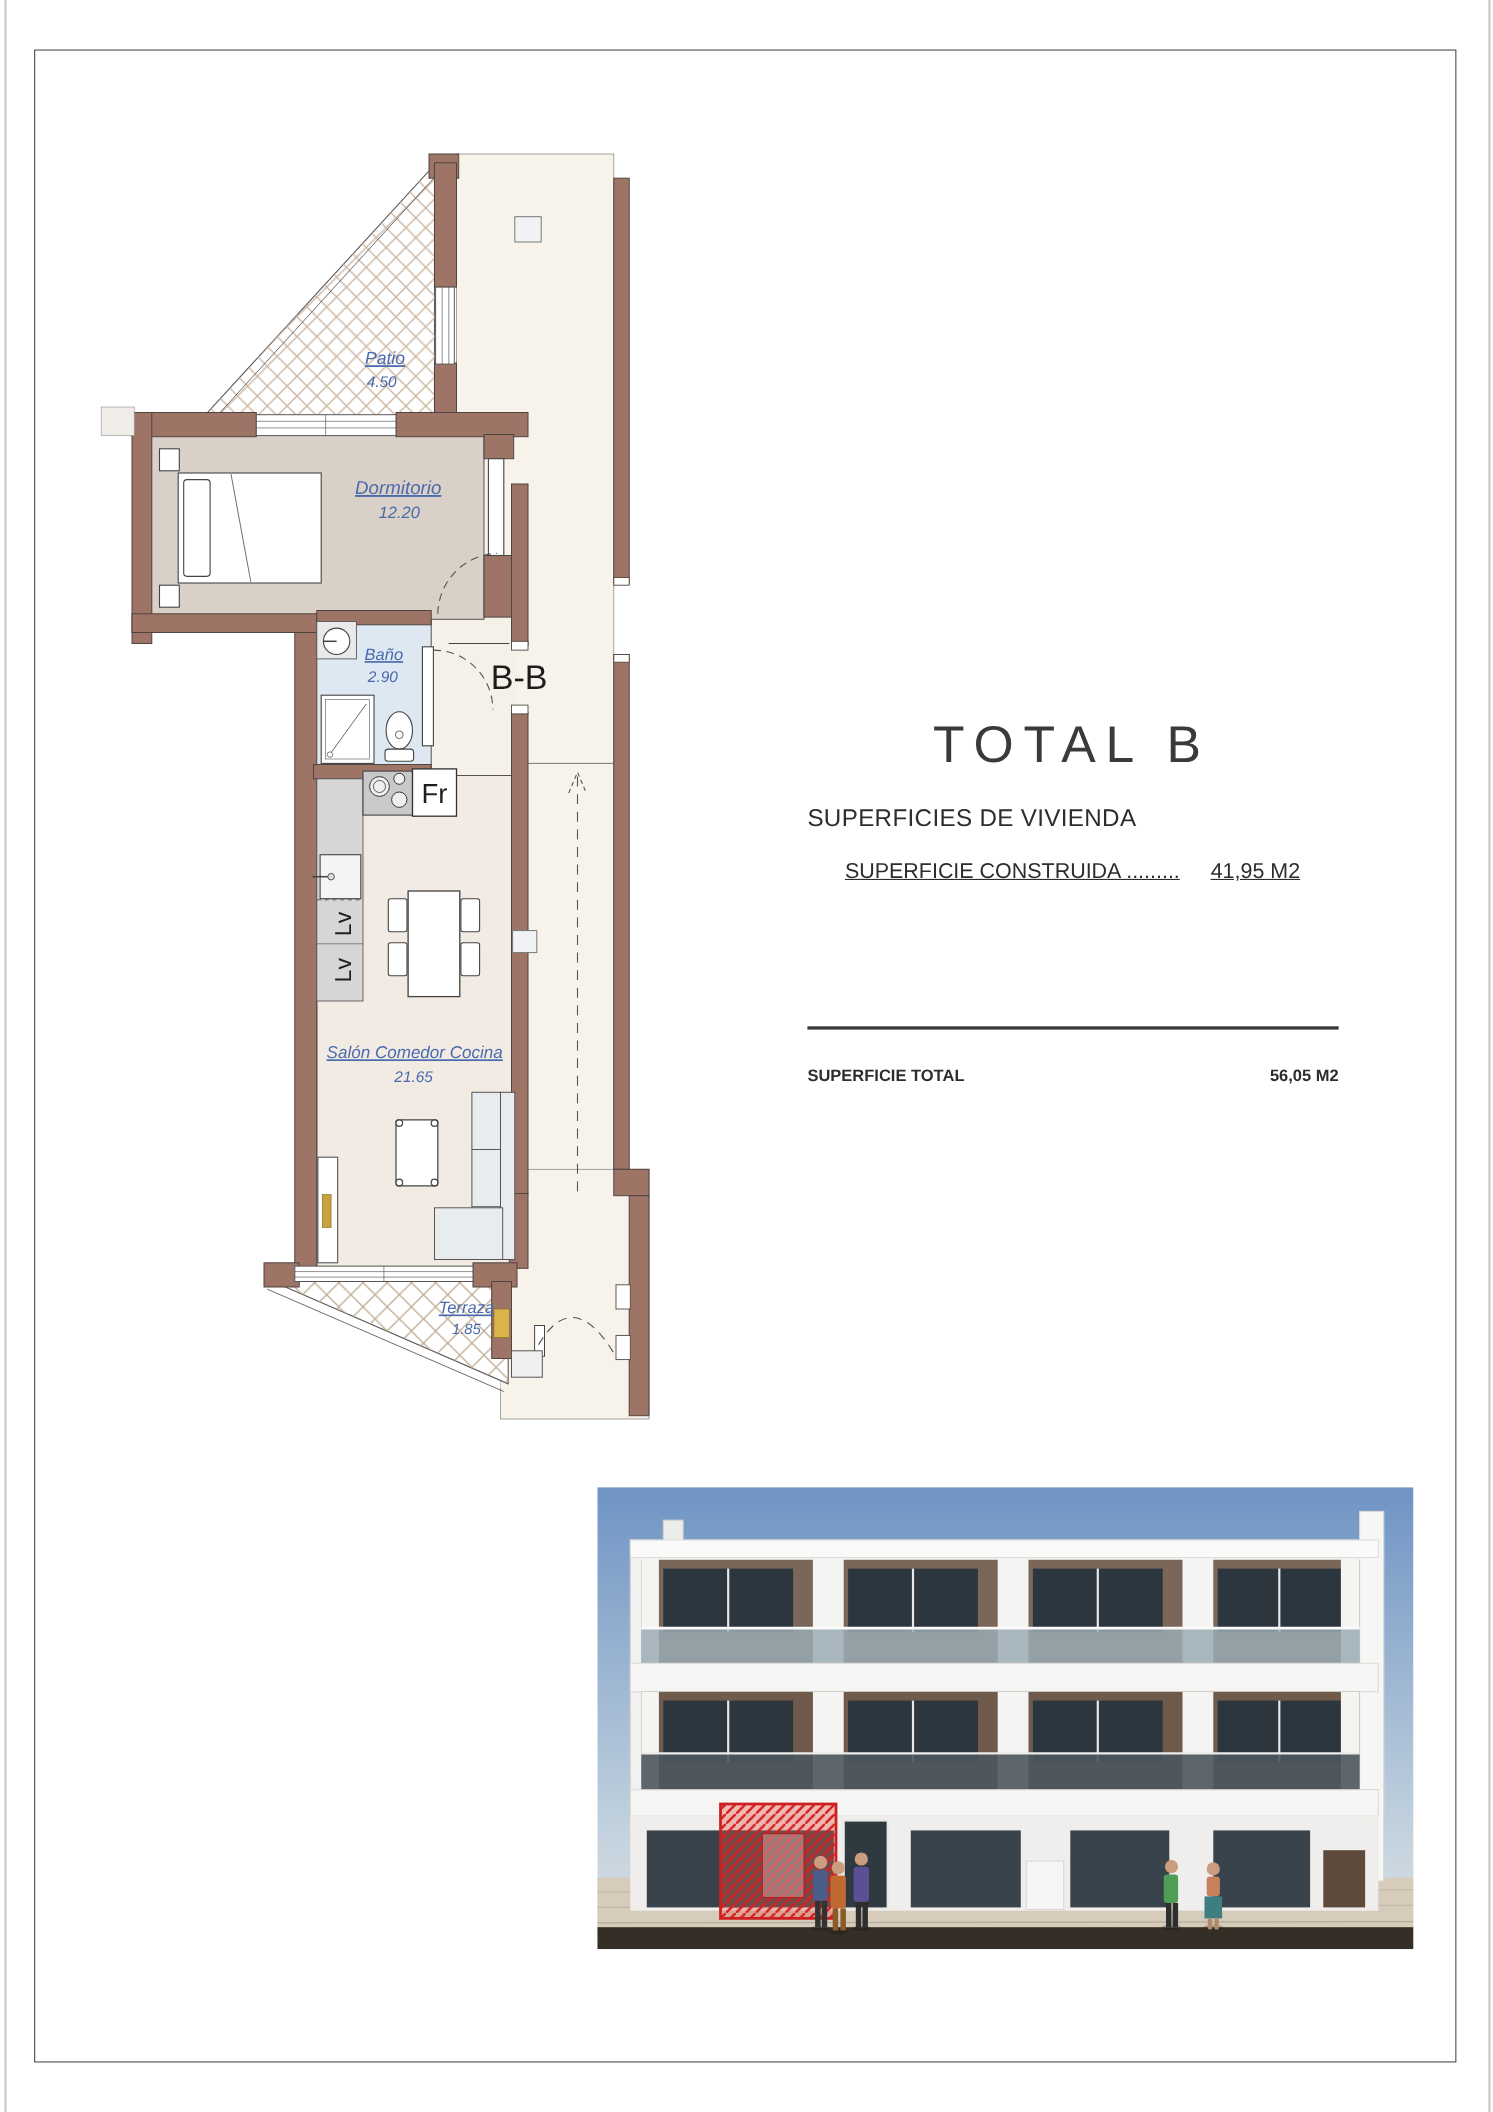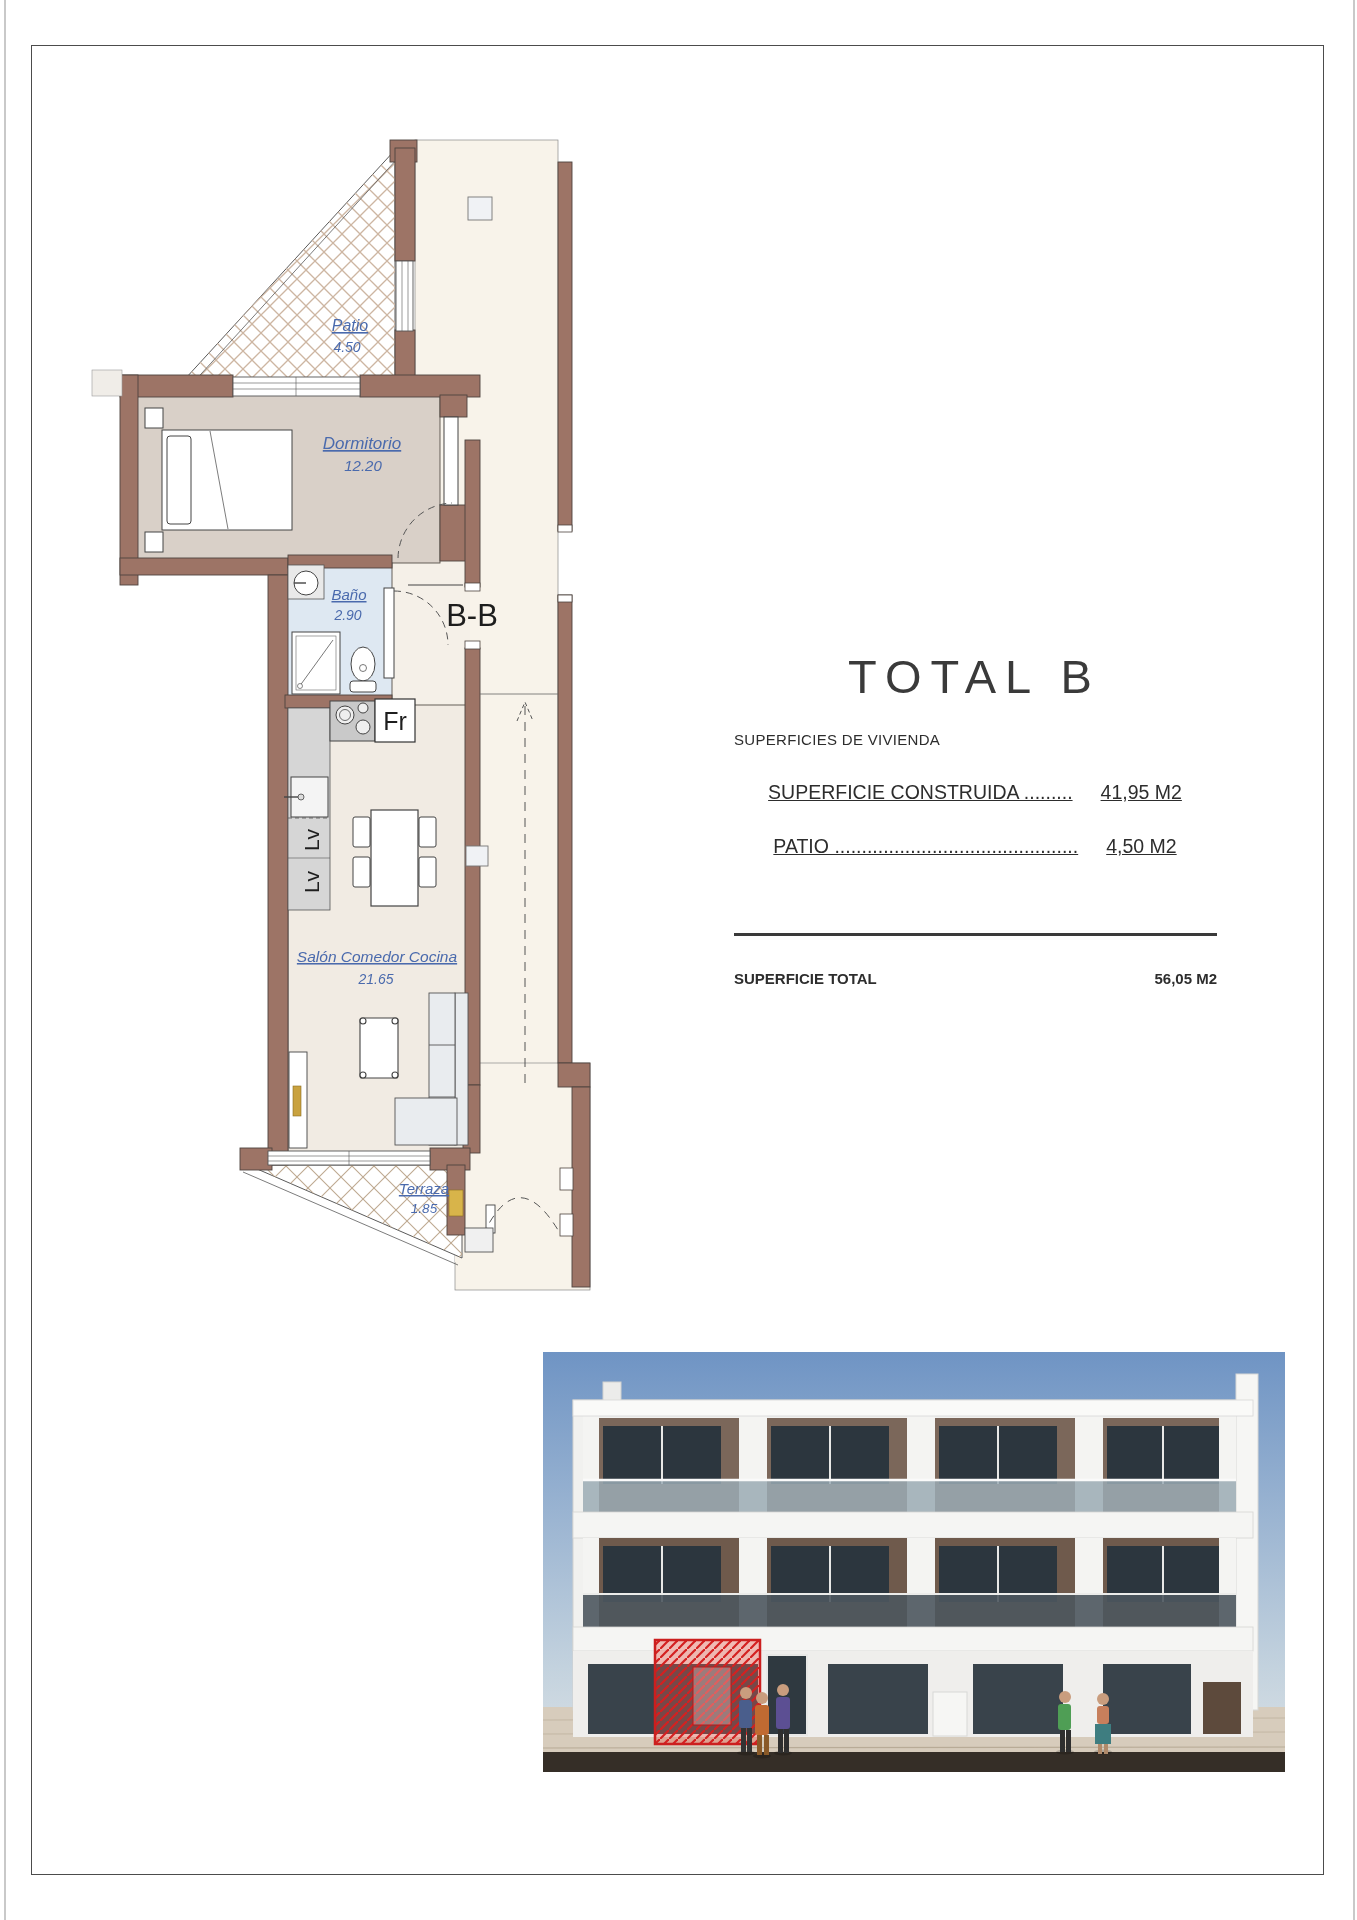--- a/index.html
+++ b/index.html
@@ -13,21 +13,21 @@
   .page-border{
     position:absolute;left:31px;top:45px;width:1293px;height:1830px;
     border:1.5px solid #4c4c4c;box-sizing:border-box;
   }
   .plan-svg{position:absolute;left:80px;top:125px;width:520px;height:1245px;}
   .render-svg{position:absolute;left:543px;top:1352px;width:742px;height:420px;}
   .doc-title{
     position:absolute;left:733px;top:649px;width:483px;text-align:center;
     font-size:47px;letter-spacing:9px;color:#3a3a3a;font-weight:400;white-space:nowrap;
   }
-  .doc-subtitle{position:absolute;left:734px;top:731px;font-size:15px;letter-spacing:.3px;}
+  .doc-subtitle{position:absolute;left:734px;top:731px;font-size:22px;letter-spacing:.3px;}
   .area-rows{position:absolute;left:734px;top:781px;width:482px;font-size:19.5px;line-height:23.2px;}
   .area-row{display:flex;justify-content:center;white-space:nowrap;text-decoration:underline;}
   .area-row .val{text-align:right;margin-left:28px;}
   .row-gap{height:31px;}
   .total-rule{position:absolute;left:734px;top:933px;width:483px;height:2.5px;background:#3a3a3a;}
   .total-row{
     position:absolute;left:734px;top:970px;width:483px;display:flex;
     justify-content:space-between;font-weight:bold;font-size:15px;white-space:nowrap;
   }
   svg text{font-family:"Liberation Sans",sans-serif;}
@@ -248,24 +248,20 @@
 
 <div class="doc-title">TOTAL B</div>
 <div class="doc-subtitle">SUPERFICIES DE VIVIENDA</div>
 
 <div class="area-rows">
   <div class="area-row">
     <span class="lbl">SUPERFICIE CONSTRUIDA .........</span>
     <span class="val">41,95 M2</span>
   </div>
   <div class="row-gap"></div>
-  <div class="area-row">
-    <span class="lbl">PATIO .............................................</span>
-    <span class="val">4,50 M2</span>
-  </div>
 </div>
 
 <div class="total-rule"></div>
 <div class="total-row">
   <span>SUPERFICIE TOTAL</span>
   <span>56,05 M2</span>
 </div>
 
 <svg class="render-svg" viewBox="0 0 742 420">
   <defs>

